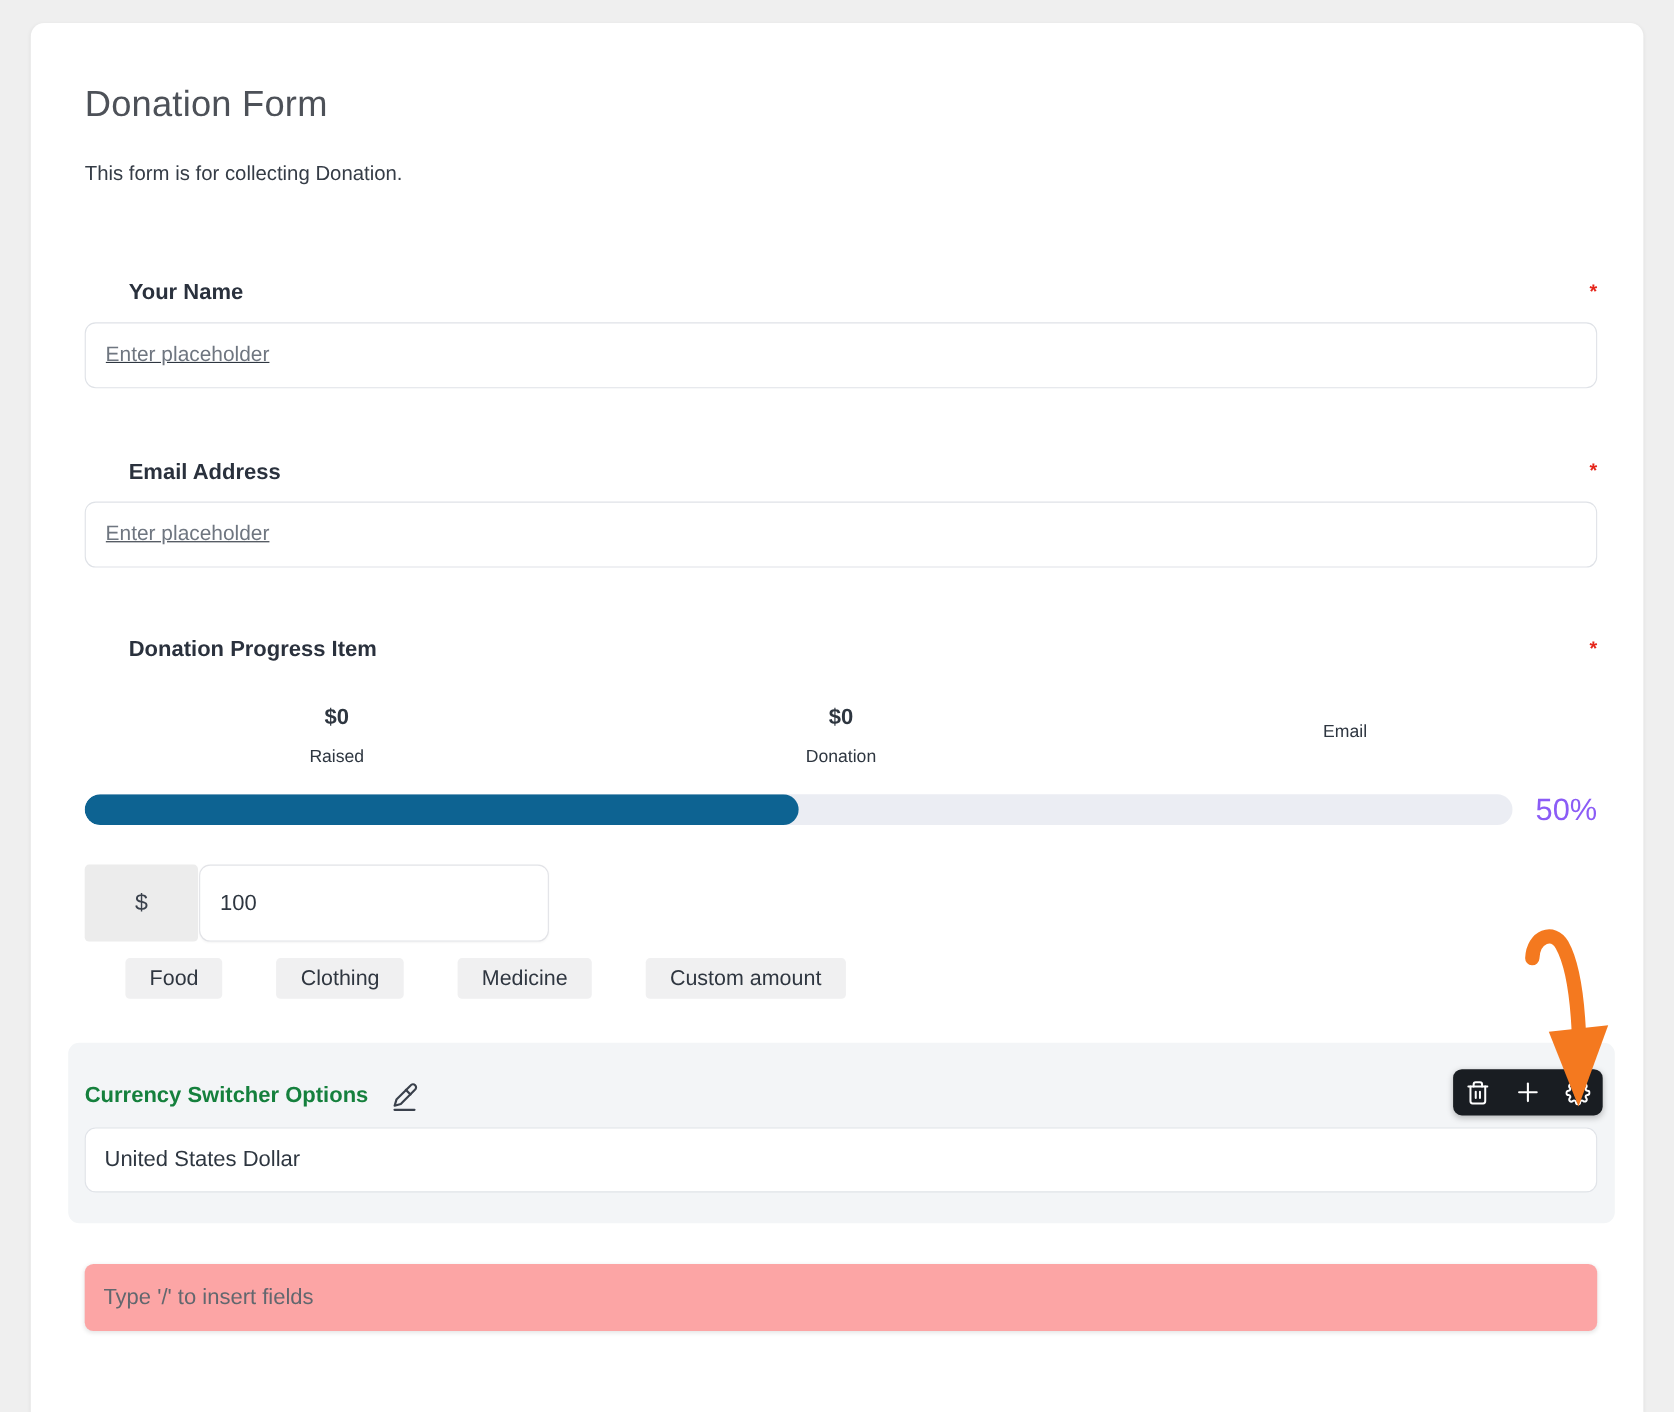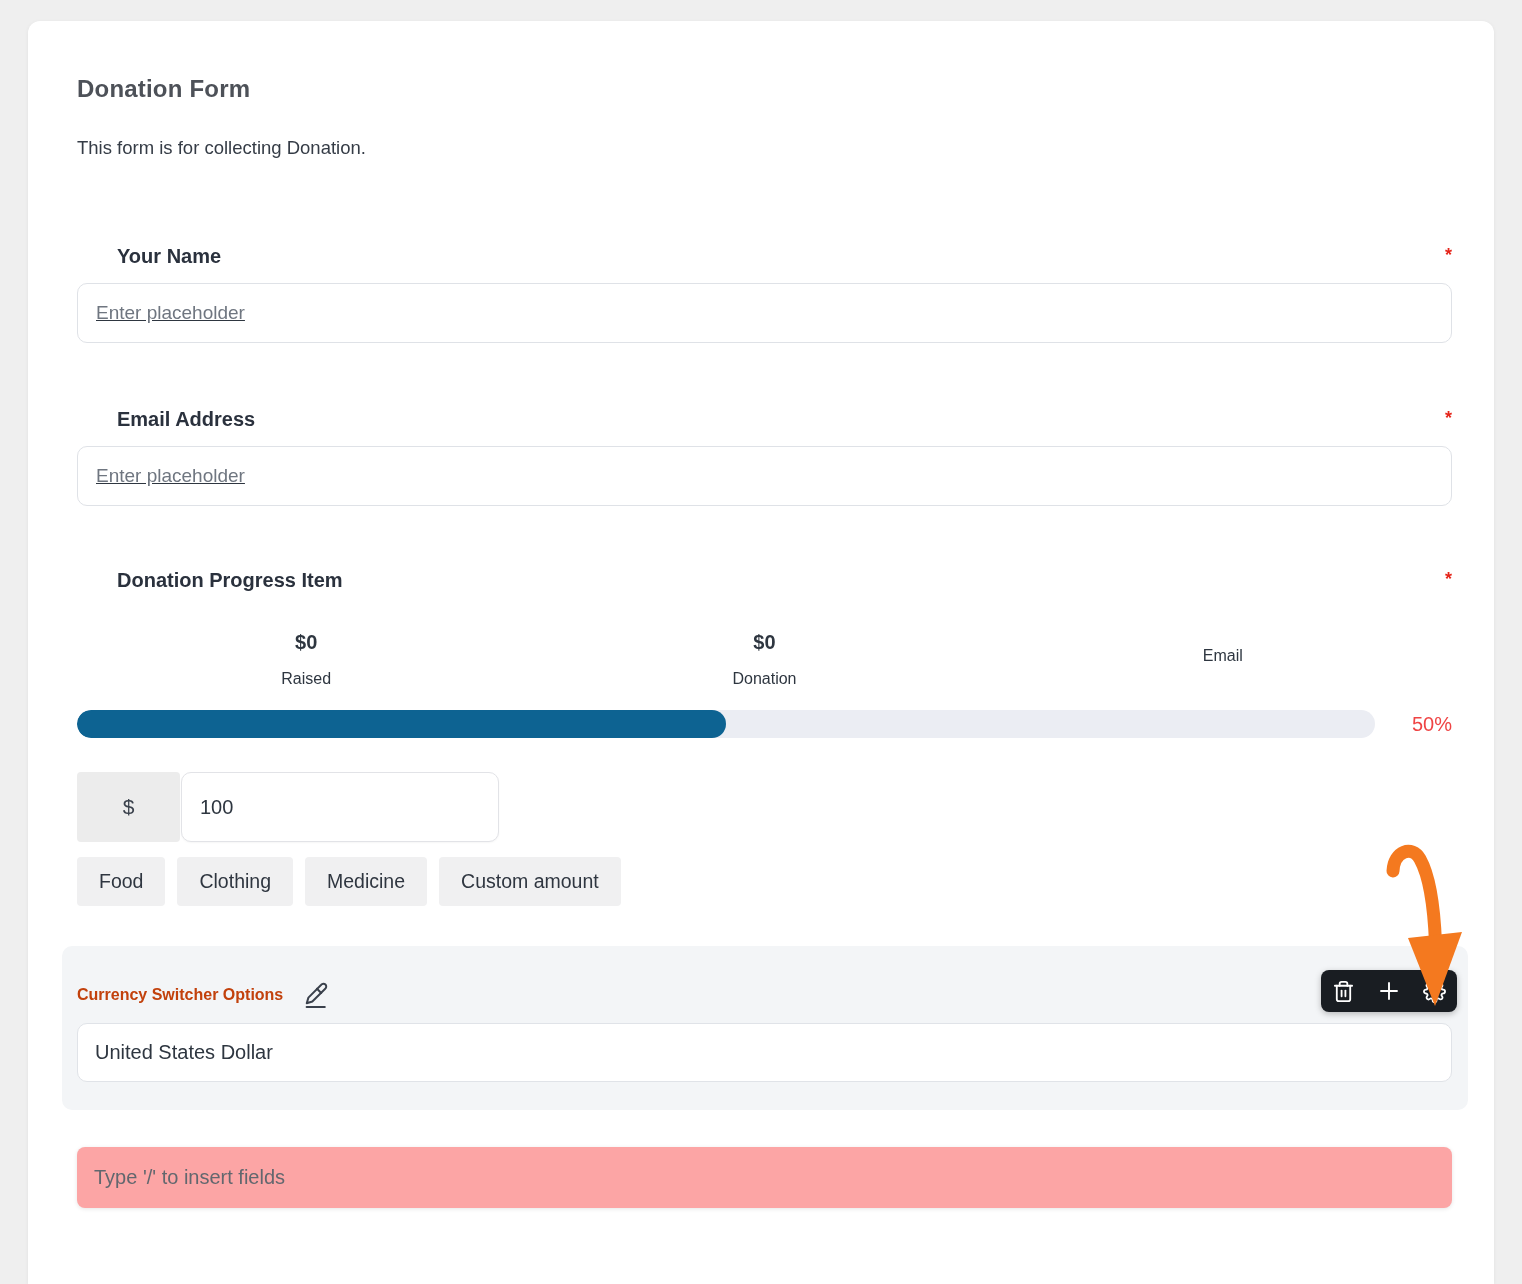--- a/index.html
+++ b/index.html
@@ -15,21 +15,21 @@
     position:absolute;
     left:28px; top:21px;
     width:1466px; height:1263px;
     background:#ffffff;
     border-radius:12px 12px 0 0;
     box-shadow:0 1px 4px rgba(0,0,0,0.06);
   }
   .content { padding:54px 42px 0 49px; position:relative; }
 
   .page-title {
-    font-size:24px; font-weight:700; color:#4d5158; letter-spacing:0.2px;
+    font-size:33px; font-weight:400; color:#4d5158; letter-spacing:0.2px;
   }
   .page-desc {
     margin-top:34px; font-size:18.5px; color:#353c46;
   }
 
   .field { margin-top:0; }
   .label-row {
     display:flex; justify-content:space-between; align-items:flex-start;
   }
   .field-label { font-size:20px; font-weight:700; color:#2a313d;margin-left:40px; }
@@ -54,56 +54,56 @@
   .stat-caption { margin-top:16px; font-size:16px; font-weight:400; color:#2e3640; }
 
   .bar-row { display:flex; align-items:center; margin-top:22px; }
   .progress-track {
     flex:1; height:28px; background:#ebedf3; border-radius:14px; overflow:hidden;
   }
   .progress-fill {
     height:100%; border-radius:14px; background:#0d6392; width:50%;
   }
   .percent-label {
-    width:66px; margin-left:11px; font-size:20px; color:#ef4444; text-align:right;
+    width:66px; margin-left:11px; font-size:28px; color:#8b5cf6; text-align:right;
     flex:0 0 auto;
   }
 
   
   .amount-row { display:flex; margin-top:34px; align-items:stretch; }
   .currency-prefix {
     width:103px; height:70px; background:#ececec; border-radius:4px;
     display:flex; align-items:center; justify-content:center;
     font-size:21px; color:#3a414c;
   }
   .amount-input {
     width:318px; height:70px; margin-left:1px;
     border:1px solid #e2e3e7; border-radius:10px; background:#fff;
     font-family:"Liberation Sans", sans-serif;
     font-size:20px; color:#2e3640; padding:0 18px; outline:none;
     box-shadow:0 1px 2px rgba(0,0,0,0.04);
   }
 
   .amount-options { display:flex; gap:12px; margin-top:15px; }
   .amount-option {
-    height:49px; background:#f0f0f1; border:none; border-radius:4px;
-    font-family:"Liberation Sans", sans-serif;
-    font-size:19.5px; color:#2f3640; padding:0 22px; cursor:pointer;
+    height:37px; background:#f0f0f1; border:none; border-radius:4px;
+    font-family:"Liberation Sans", sans-serif;
+    font-size:19.5px; color:#2f3640; padding:0 22px; cursor:pointer;margin-left:37px;
   }
 
   
   .currency-section {
     position:relative;
     margin:40px -16px 0 -15px;
     background:#f3f5f7;
     border-radius:10px;
     padding:35px 16px 28px 15px;
   }
   .cs-header { display:flex; align-items:center; gap:21px; }
-  .cs-label { font-size:16px; font-weight:700; color:#c2410c; }
+  .cs-label { font-size:20px; font-weight:700; color:#15803d; }
   .edit-icon-btn { background:none; border:none; cursor:pointer; padding:0; display:flex; }
   .cs-input {
     display:block; width:100%; height:59px; margin-top:15px;
     border:1px solid #e0e3e8; border-radius:10px; background:#fff;
     font-family:"Liberation Sans", sans-serif;
     font-size:20px; color:#2e3640; padding:0 17px; outline:none;
   }
   .toolbar {
     position:absolute; top:24px; right:11px;
     width:136px; height:42px; background:#191d22; border-radius:8px;

